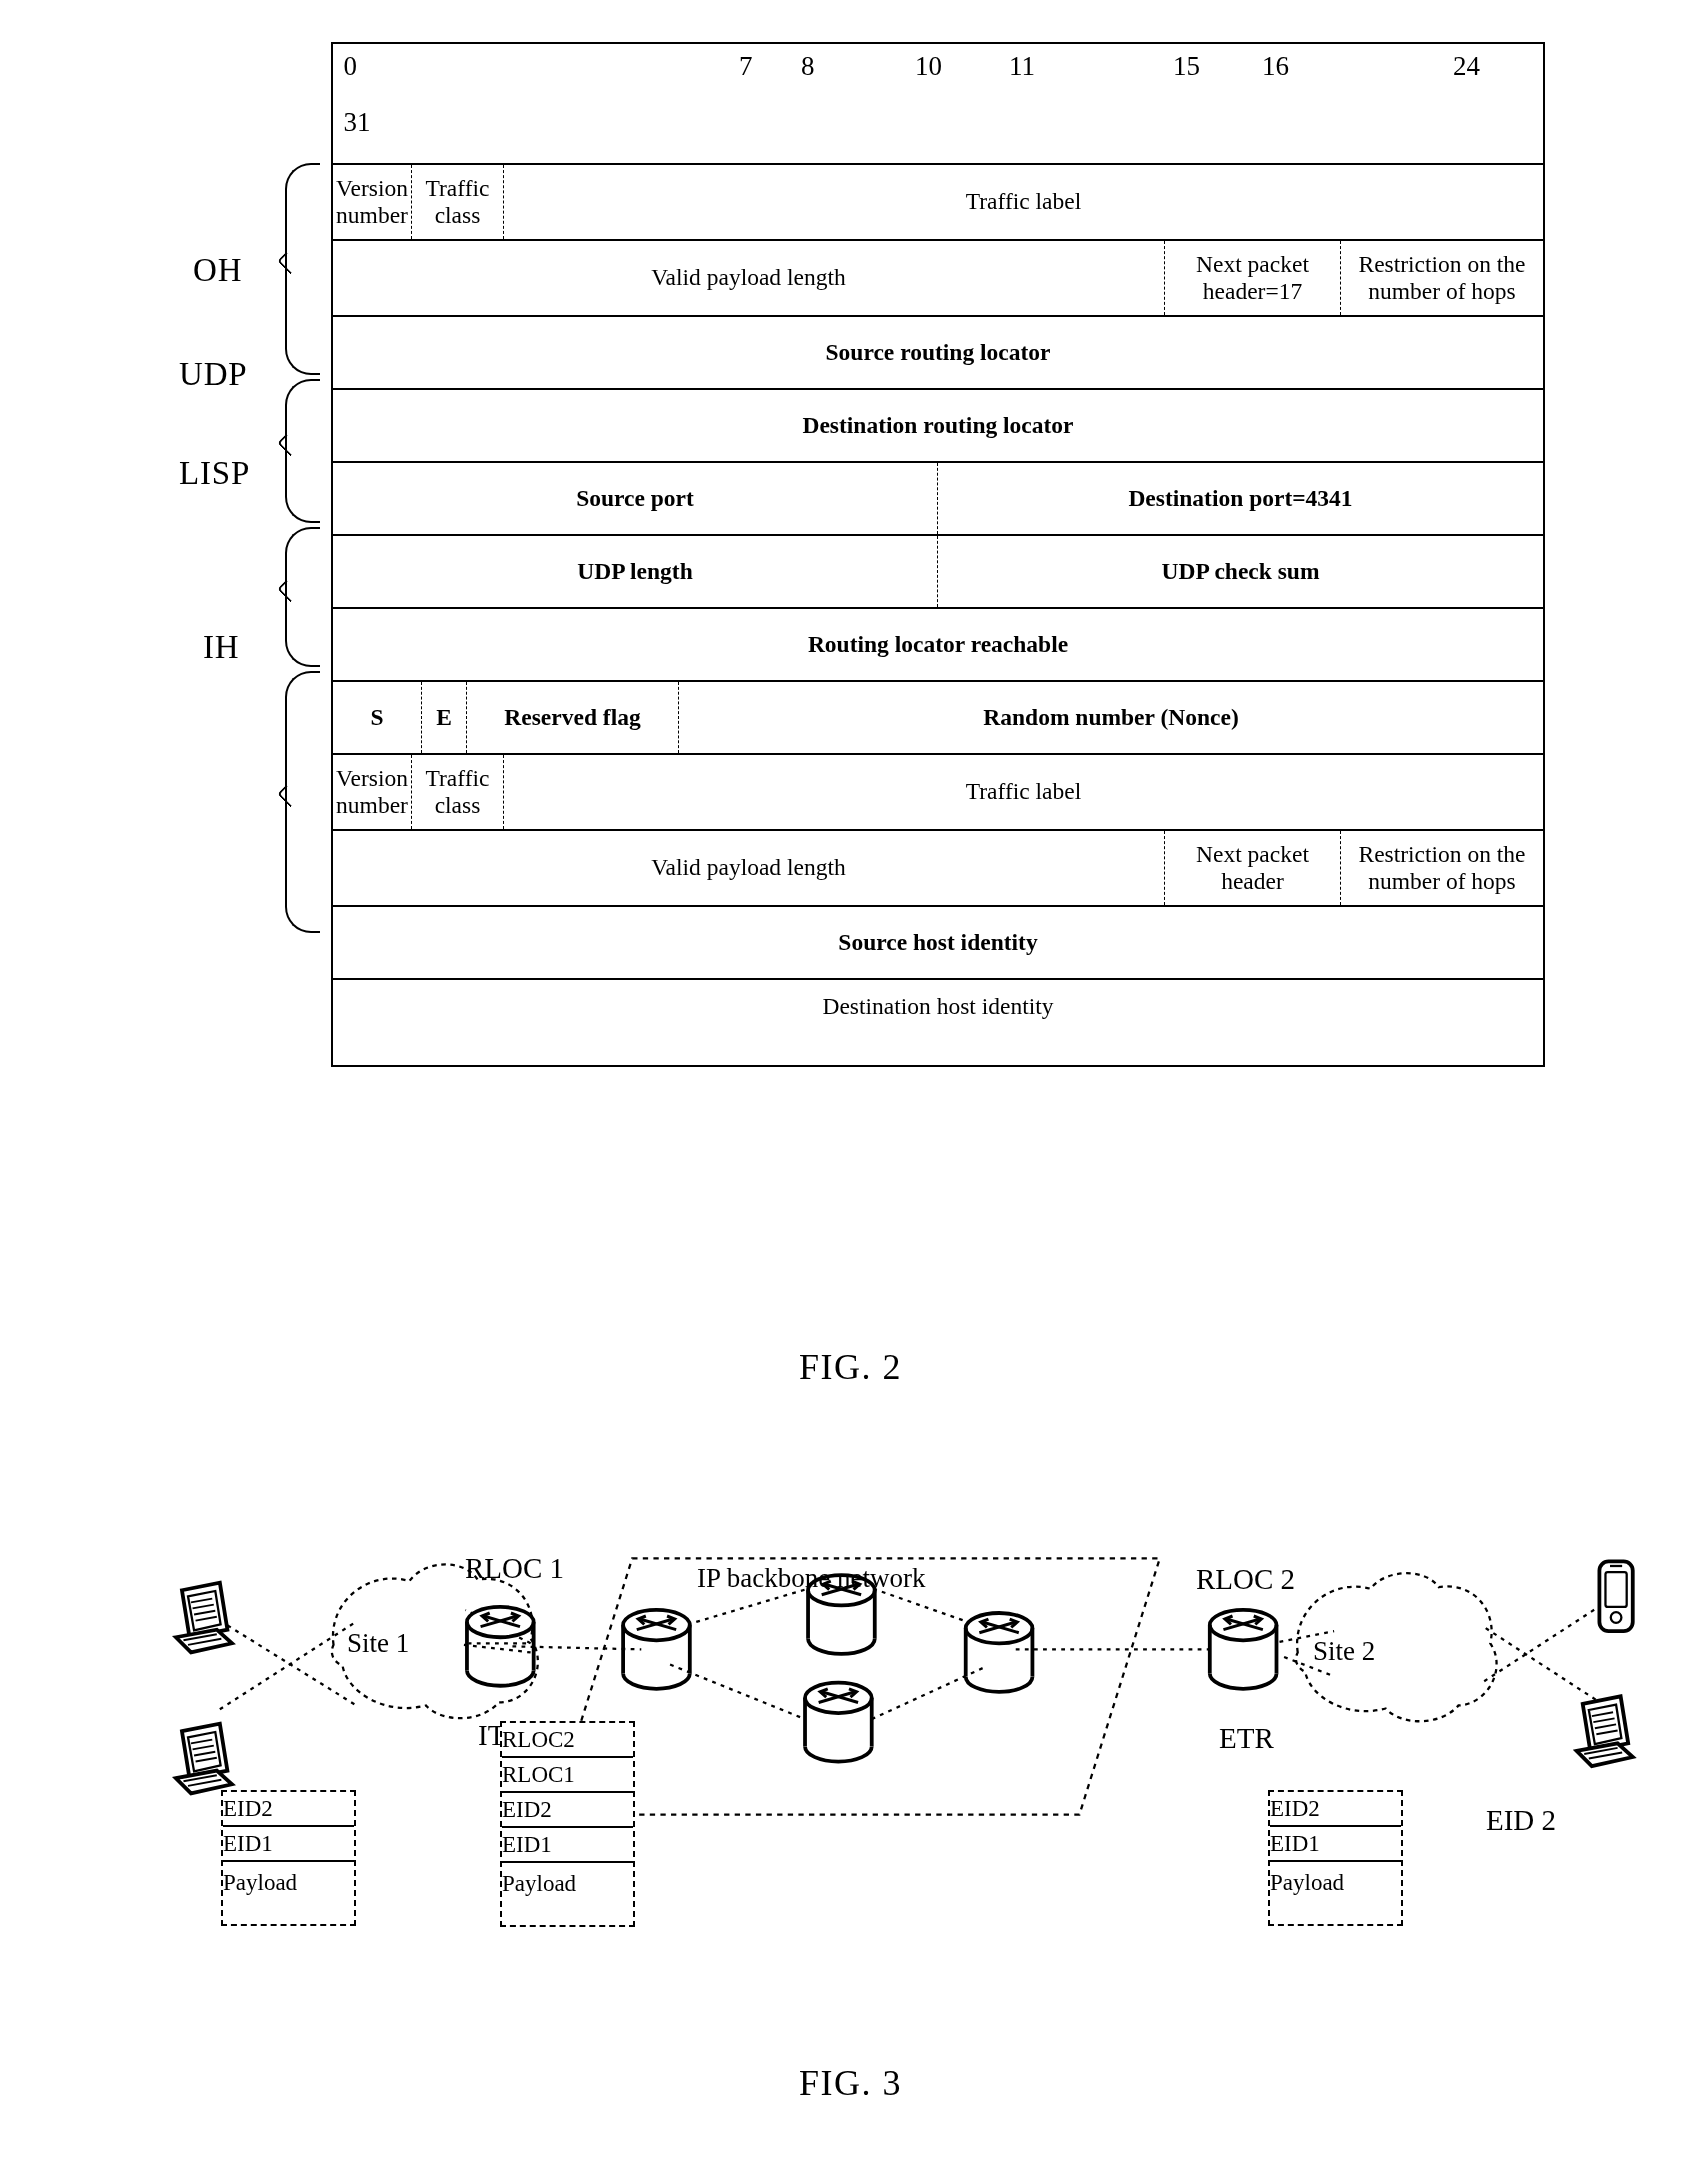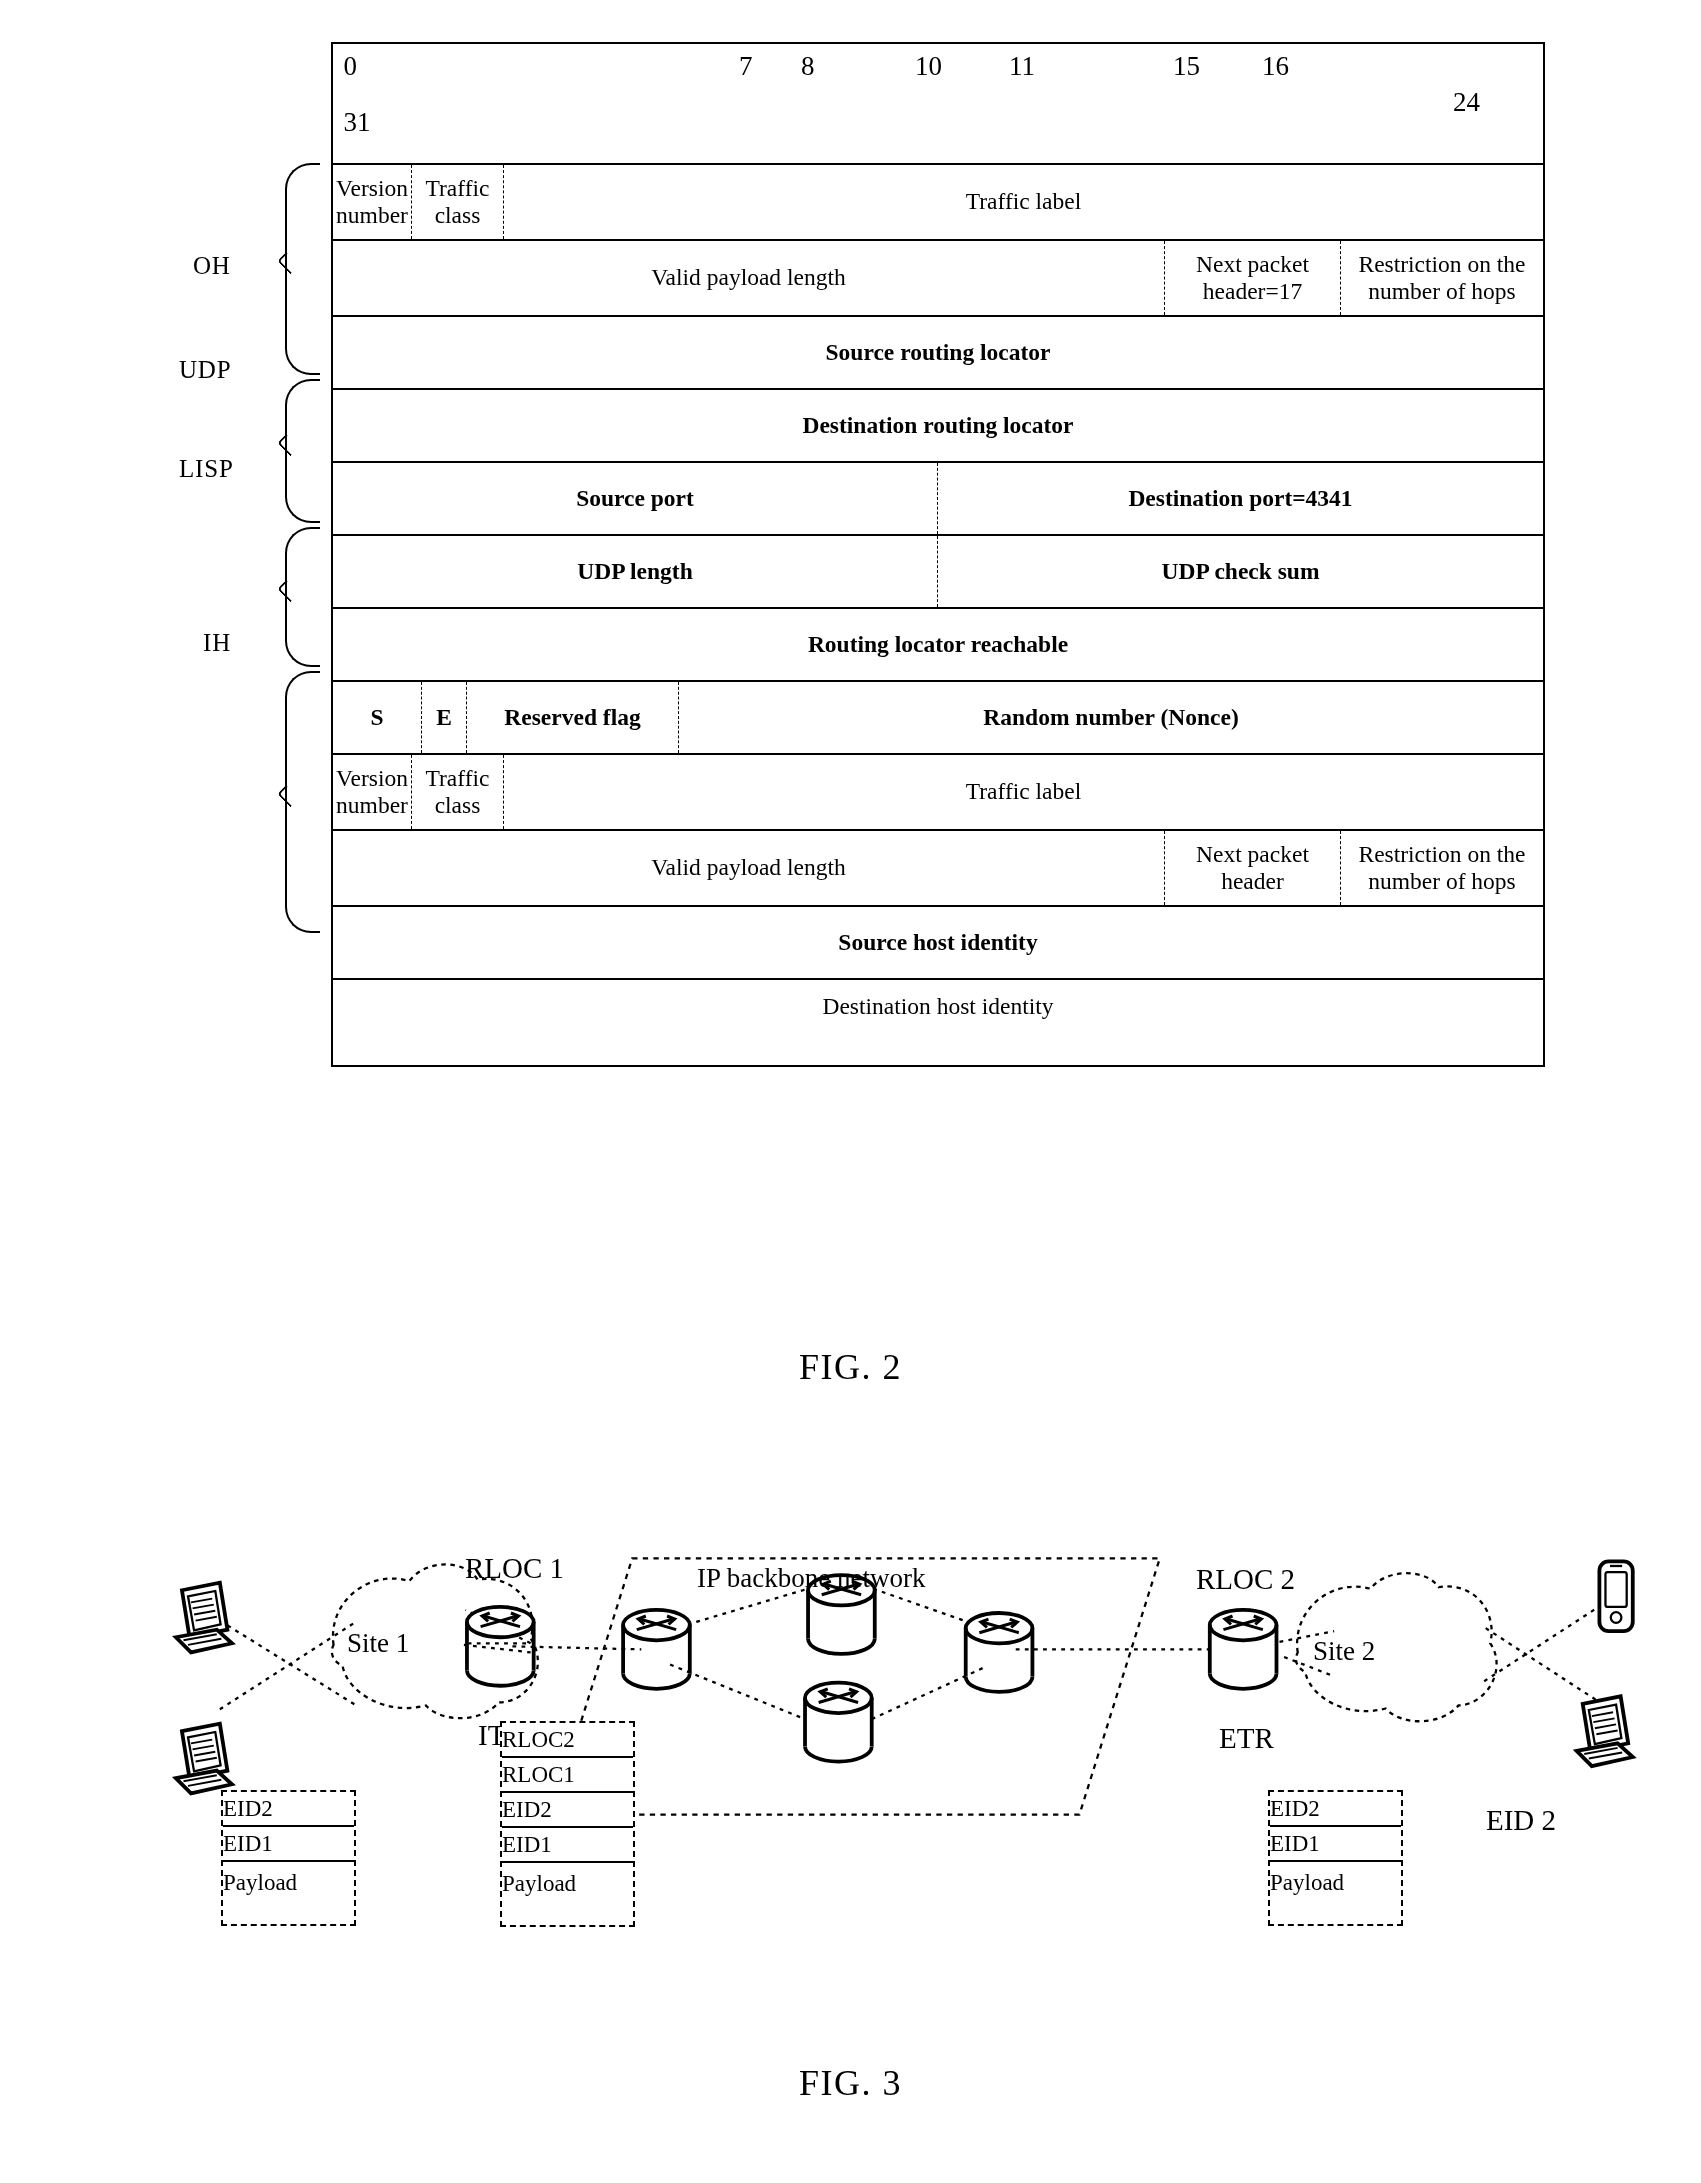--- a/index.html
+++ b/index.html
@@ -71,21 +71,21 @@
   .ruler .tick.second-line {
     top: 65px;
   }
 
   .h-100 { height: 76px; }
   .h-96  { height: 73px; font-weight: bold; }
 
   
   .brace-label {
     position: absolute;
-    font-size: 25px;
+    font-size: 33px;
     letter-spacing: 0.8px;
   }
   .brace {
     position: absolute;
     width: 35px;
     border: 2.3px solid #000;
     border-right: none;
     border-radius: 26px 0 0 26px;
     box-sizing: border-box;
     left: 285px;
@@ -170,21 +170,21 @@
   <div class="pkt-table">
 
     <div class="ruler">
       <span class="tick" style="left:10.6px;">0</span>
       <span class="tick" style="left:406px;">7</span>
       <span class="tick" style="left:468px;">8</span>
       <span class="tick" style="left:582px;">10</span>
       <span class="tick" style="left:676px;">11</span>
       <span class="tick" style="left:840px;">15</span>
       <span class="tick" style="left:929px;">16</span>
-      <span class="tick" style="left:1120px;margin-top:36px;">24</span>
+      <span class="tick" style="left:1120px;">24</span>
       <span class="tick second-line" style="left:10.6px;">31</span>
     </div>
 
     <div class="pkt-row h-100">
       <div class="pkt-cell" style="width:79px;">Version number</div>
       <div class="pkt-cell" style="width:92px;">Traffic class</div>
       <div class="pkt-cell" style="flex:1;">Traffic label</div>
     </div>
 
     <div class="pkt-row h-100">

